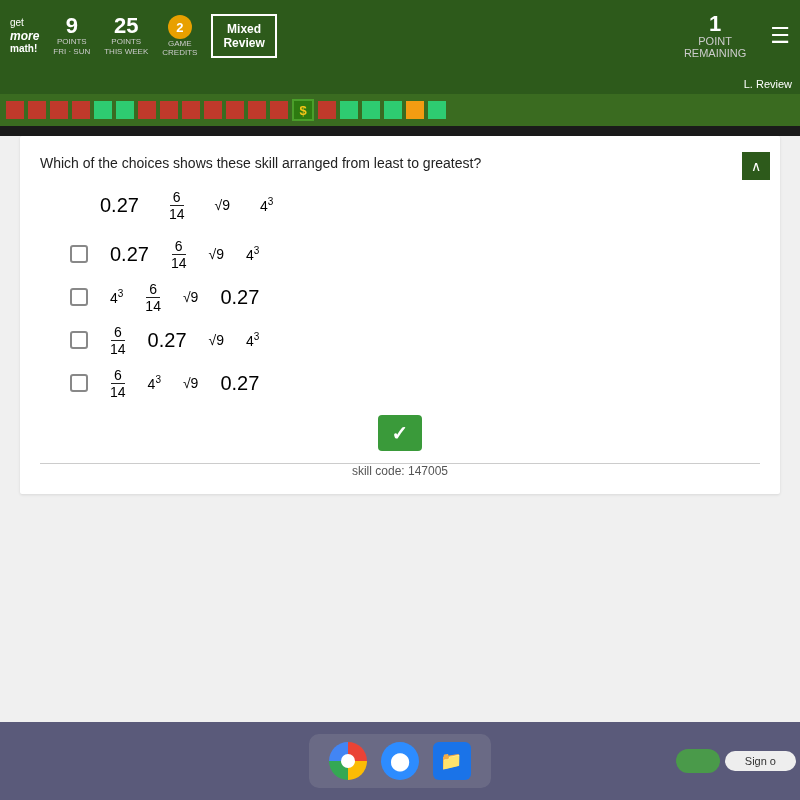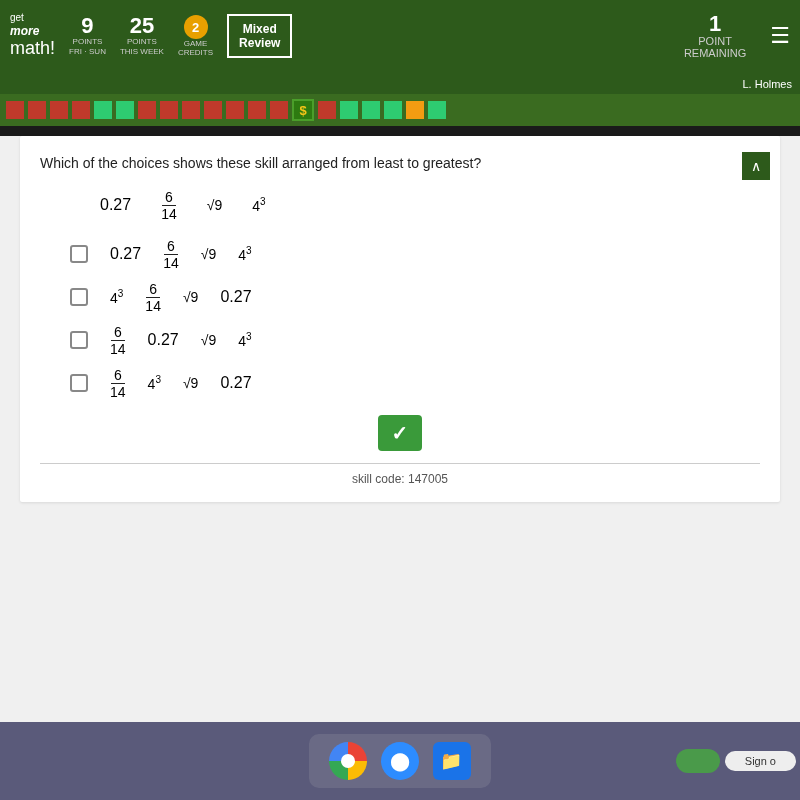--- a/index.html
+++ b/index.html
@@ -23,21 +23,21 @@
     .logo {
       display: flex;
       flex-direction: column;
       color: white;
       font-size: 11px;
       font-weight: bold;
       line-height: 1.2;
     }
     .logo .get { font-size: 10px; font-weight: normal; }
     .logo .more { font-size: 12px; color: #fff; font-style: italic; }
-    .logo .math { font-size: 18px; font-weight: normal; }
+    .logo .math { font-size: 10px; font-weight: bold; }
 
     .stat-block {
       display: flex;
       flex-direction: column;
       align-items: center;
       color: white;
     }
     .stat-block .num {
       font-size: 22px;
       font-weight: bold;
@@ -226,21 +226,21 @@
     .power-expr {
       font-size: 14px;
       display: inline-block;
       vertical-align: middle;
     }
     .power-expr sup {
       font-size: 10px;
     }
 
     .val-plain {
-      font-size: 16px;
+      font-size: 20px;
     }
 
     .submit-btn {
       display: flex;
       justify-content: center;
       margin-top: 16px;
     }
     .check-btn {
       background: #3a9a3a;
       border: none;
@@ -256,21 +256,20 @@
       color: white;
       font-size: 20px;
       font-weight: bold;
     }
 
     .skill-code {
       text-align: center;
       color: #555;
       font-size: 12px;
       margin-top: 12px;
-      padding-top: 8px;
       border-top: 1px solid #ccc;
     }
 
     .up-arrow-btn {
       position: absolute;
       right: 10px;
       top: 16px;
       background: #2d5a1b;
       color: white;
       width: 28px;
@@ -323,21 +322,21 @@
 
   <div class="point-block">
     <span class="num">1</span>
     <span class="label">POINT<br>REMAINING</span>
   </div>
 
   <div class="hamburger">☰</div>
 </div>
 
 <div style="position:relative; background:#2d5a1b; text-align:right; padding:2px 8px;">
-  <span style="color:white; font-size:11px;">L. Holmes</span>
+  <span style="color:white; font-size:11px;">L. Review</span>
 </div>
 
 <div class="color-strip">
   <div class="color-square" style="background:#c0392b"></div>
   <div class="color-square" style="background:#c0392b"></div>
   <div class="color-square" style="background:#c0392b"></div>
   <div class="color-square" style="background:#c0392b"></div>
   <div class="color-square" style="background:#2ecc71"></div>
   <div class="color-square" style="background:#2ecc71"></div>
   <div class="color-square" style="background:#c0392b"></div>

